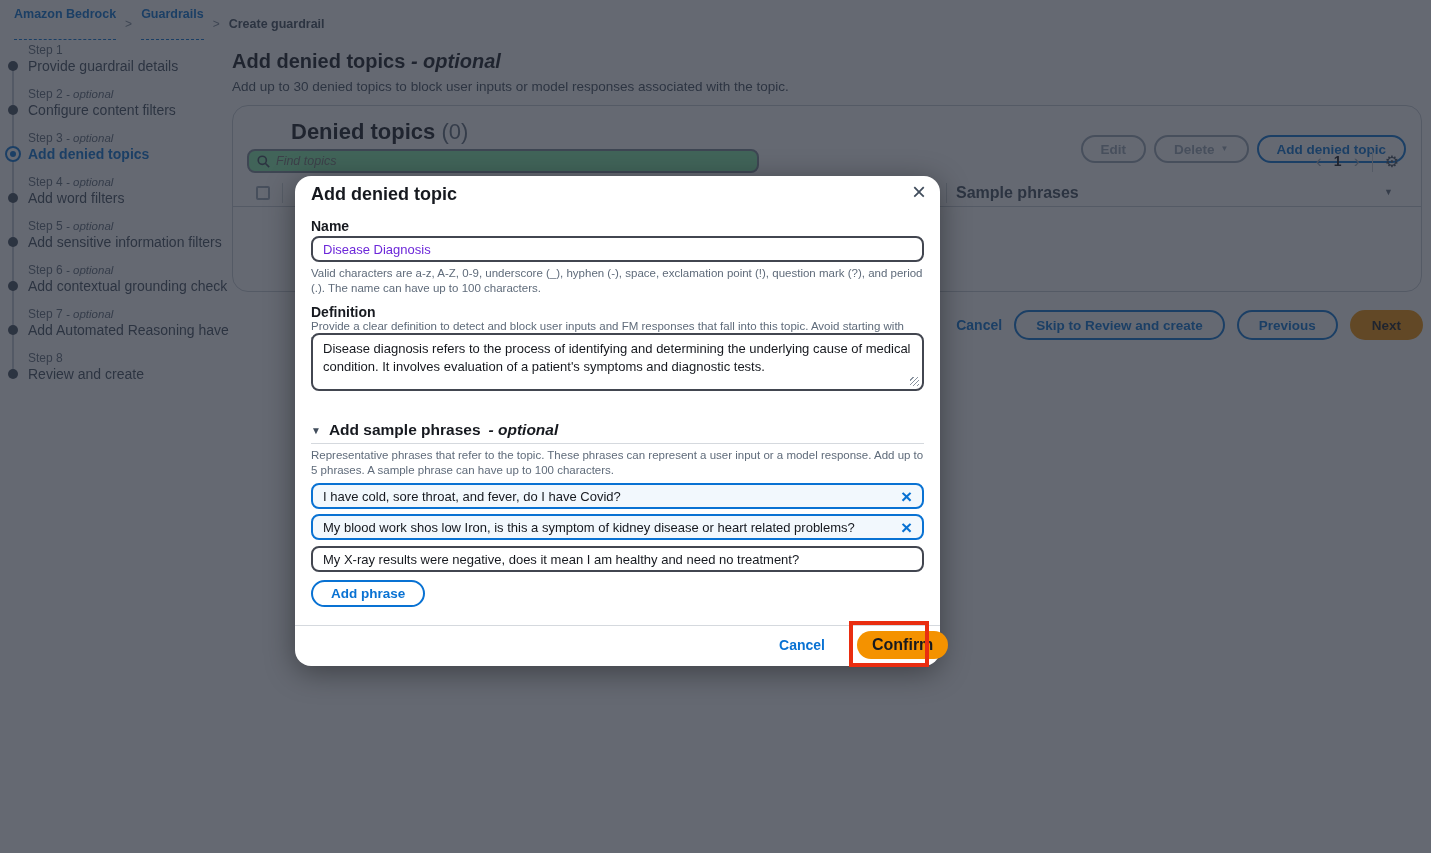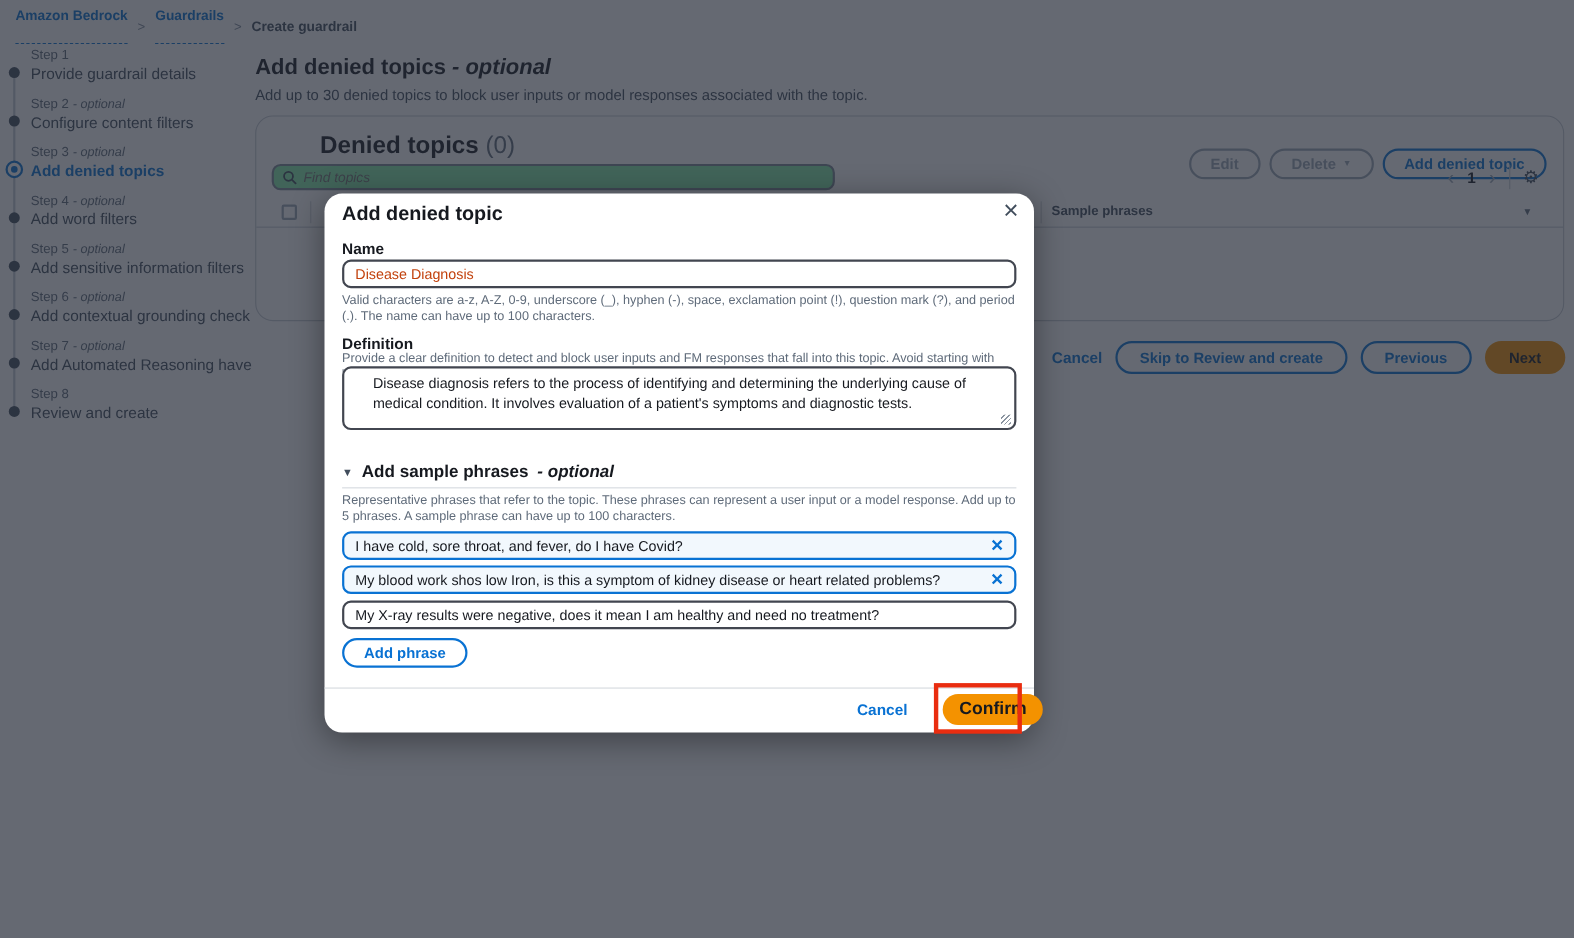--- a/index.html
+++ b/index.html
@@ -38,37 +38,37 @@
   .search-box input { border:none; outline:none; flex:1; font-size:12.5px; font-style:italic; color:#5f6b7a; font-family:inherit; background:transparent; }
   .pager { position:absolute; right:22px; top:44px; display:flex; align-items:center; gap:12px; font-size:14px; }
   .chev { color:#9ba7b6; font-size:18px; line-height:1; cursor:pointer; }
   .page-num { font-weight:700; color:#16191f; }
   .pager-div { width:1px; height:22px; background:#c6cbd2; }
   .gear { color:#414d5c; font-size:16px; cursor:pointer; }
   .thead { position:absolute; left:0; right:0; top:74px; height:27px; border-bottom:1px solid #c6cbd2; }
   .checkbox { position:absolute; left:23px; top:6px; width:14px; height:14px; border:2px solid #9ba7b6; border-radius:2px; background:#fff; }
   .col-div1 { position:absolute; left:49px; top:3px; height:20px; width:1px; background:#d1d5db; }
   .col-div2 { position:absolute; left:713px; top:3px; height:20px; width:1px; background:#d1d5db; }
-  .col-label { position:absolute; left:723px; top:4px; font-size:12px; font-weight:700; color:#414d5c; }
+  .col-label { position:absolute; left:723px; top:4px; font-size:16px; font-weight:700; color:#414d5c; }
   .sort-icon { position:absolute; right:28px; top:7px; font-size:9px; color:#5f6b7a; cursor:pointer; }
 
   .wizard-footer { position:absolute; top:310px; right:8px; display:flex; align-items:center; gap:12px; z-index:1; }
   .link-btn { color:#0972d3; font-weight:700; font-size:14px; cursor:pointer; background:none; border:none; font-family:inherit; }
   .pill { height:30px; border-radius:16px; border:2px solid #0972d3; color:#0972d3; background:#fff; font-weight:700; font-size:13.5px; padding:0 20px; cursor:pointer; font-family:inherit; }
   .pill.primary { background:#f49200; border-color:#f49200; color:#16191f; }
 
   
   .overlay { position:absolute; inset:0; background:rgba(35,42,54,0.7); z-index:10; }
   .modal { position:absolute; left:295px; top:176px; width:645px; height:490px; background:#fff; border-radius:16px; box-shadow:0 6px 30px rgba(0,0,0,0.4); z-index:20; }
   .modal-title { position:absolute; left:16px; top:8px; font-size:18px; font-weight:700; color:#16191f; }
   .modal-close { position:absolute; right:14px; top:4px; font-size:24px; color:#414d5c; cursor:pointer; line-height:1; }
   .field-label { position:absolute; left:16px; font-size:14px; font-weight:700; color:#16191f; }
   .field-desc, .field-hint { position:absolute; left:16px; width:613px; font-size:11.5px; line-height:15px; color:#5f6b7a; }
-  .text-input { position:absolute; left:16px; width:613px; height:26px; border:2px solid #424650; border-radius:8px; padding:0 10px; font-size:13px; color:#c2410c; font-family:inherit; background:#fff; }
-  .textarea { position:absolute; left:16px; top:157px; width:613px; height:58px; border:2px solid #424650; border-radius:8px; padding:5px 26px; font-size:13px; line-height:18px; color:#16191f; background:#fff; overflow:hidden; }
+  .text-input { position:absolute; left:16px; width:613px; height:26px; border:2px solid #424650; border-radius:8px; padding:0 10px; font-size:13px; color:#6d28d9; font-family:inherit; background:#fff; }
+  .textarea { position:absolute; left:16px; top:157px; width:613px; height:58px; border:2px solid #424650; border-radius:8px; padding:5px 10px; font-size:13px; line-height:18px; color:#16191f; background:#fff; overflow:hidden; }
   .resize-handle { position:absolute; right:3px; bottom:3px; width:9px; height:9px; background:repeating-linear-gradient(135deg, transparent 0 2px, #8a94a0 2px 3px); cursor:nwse-resize; }
   .expand-header { position:absolute; left:16px; top:245px; font-size:15.5px; font-weight:700; color:#16191f; display:flex; align-items:center; gap:8px; cursor:pointer; }
   .expand-icon { font-size:10px; color:#414d5c; }
   .section-div { position:absolute; left:16px; top:267px; width:613px; border-top:1px solid #d5d9de; }
   .phrase { position:absolute; left:16px; width:613px; height:26px; border-radius:8px; display:flex; align-items:center; padding:0 10px; font-size:13px; color:#16191f; white-space:nowrap; overflow:hidden; }
   .phrase-blue { background:#f2f8fd; border:2px solid #0972d3;justify-content:space-between; }
   .phrase-dark { background:#fff; border:2px solid #424650; }
   .phrase-text { flex:1; overflow:hidden; text-overflow:ellipsis; }
   .remove-x { color:#0972d3; font-size:19px; font-weight:700; line-height:1; cursor:pointer; margin-left:8px; }
   .add-phrase { position:absolute; left:16px; top:404px; height:27px; border-radius:15px; border:2px solid #0972d3; color:#0972d3; font-weight:700; font-size:13.5px; background:#fff; padding:0 18px; cursor:pointer; font-family:inherit; }

